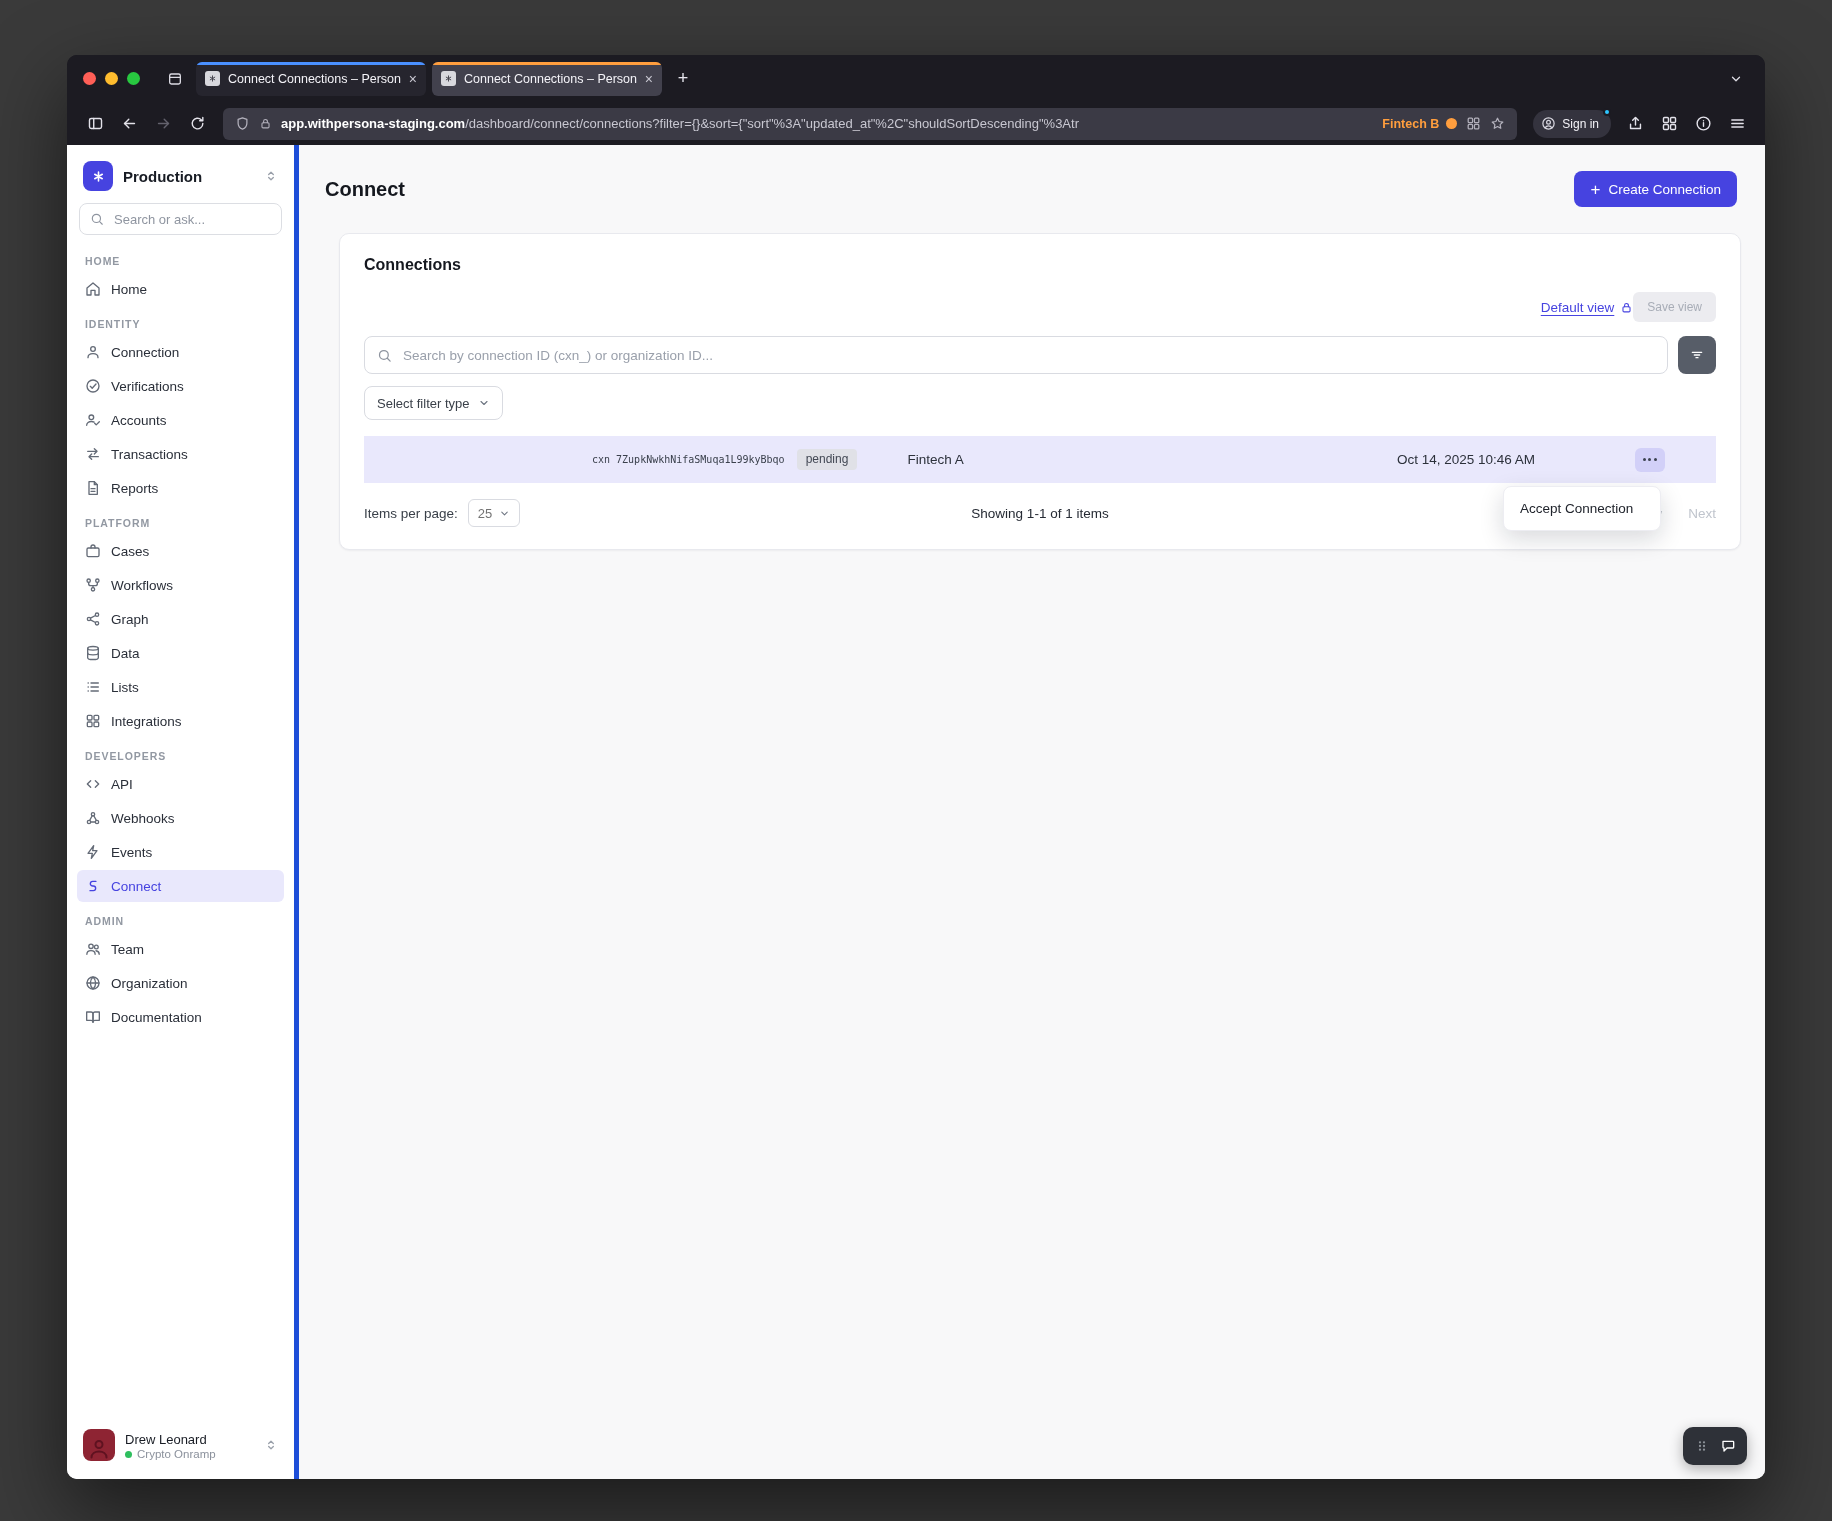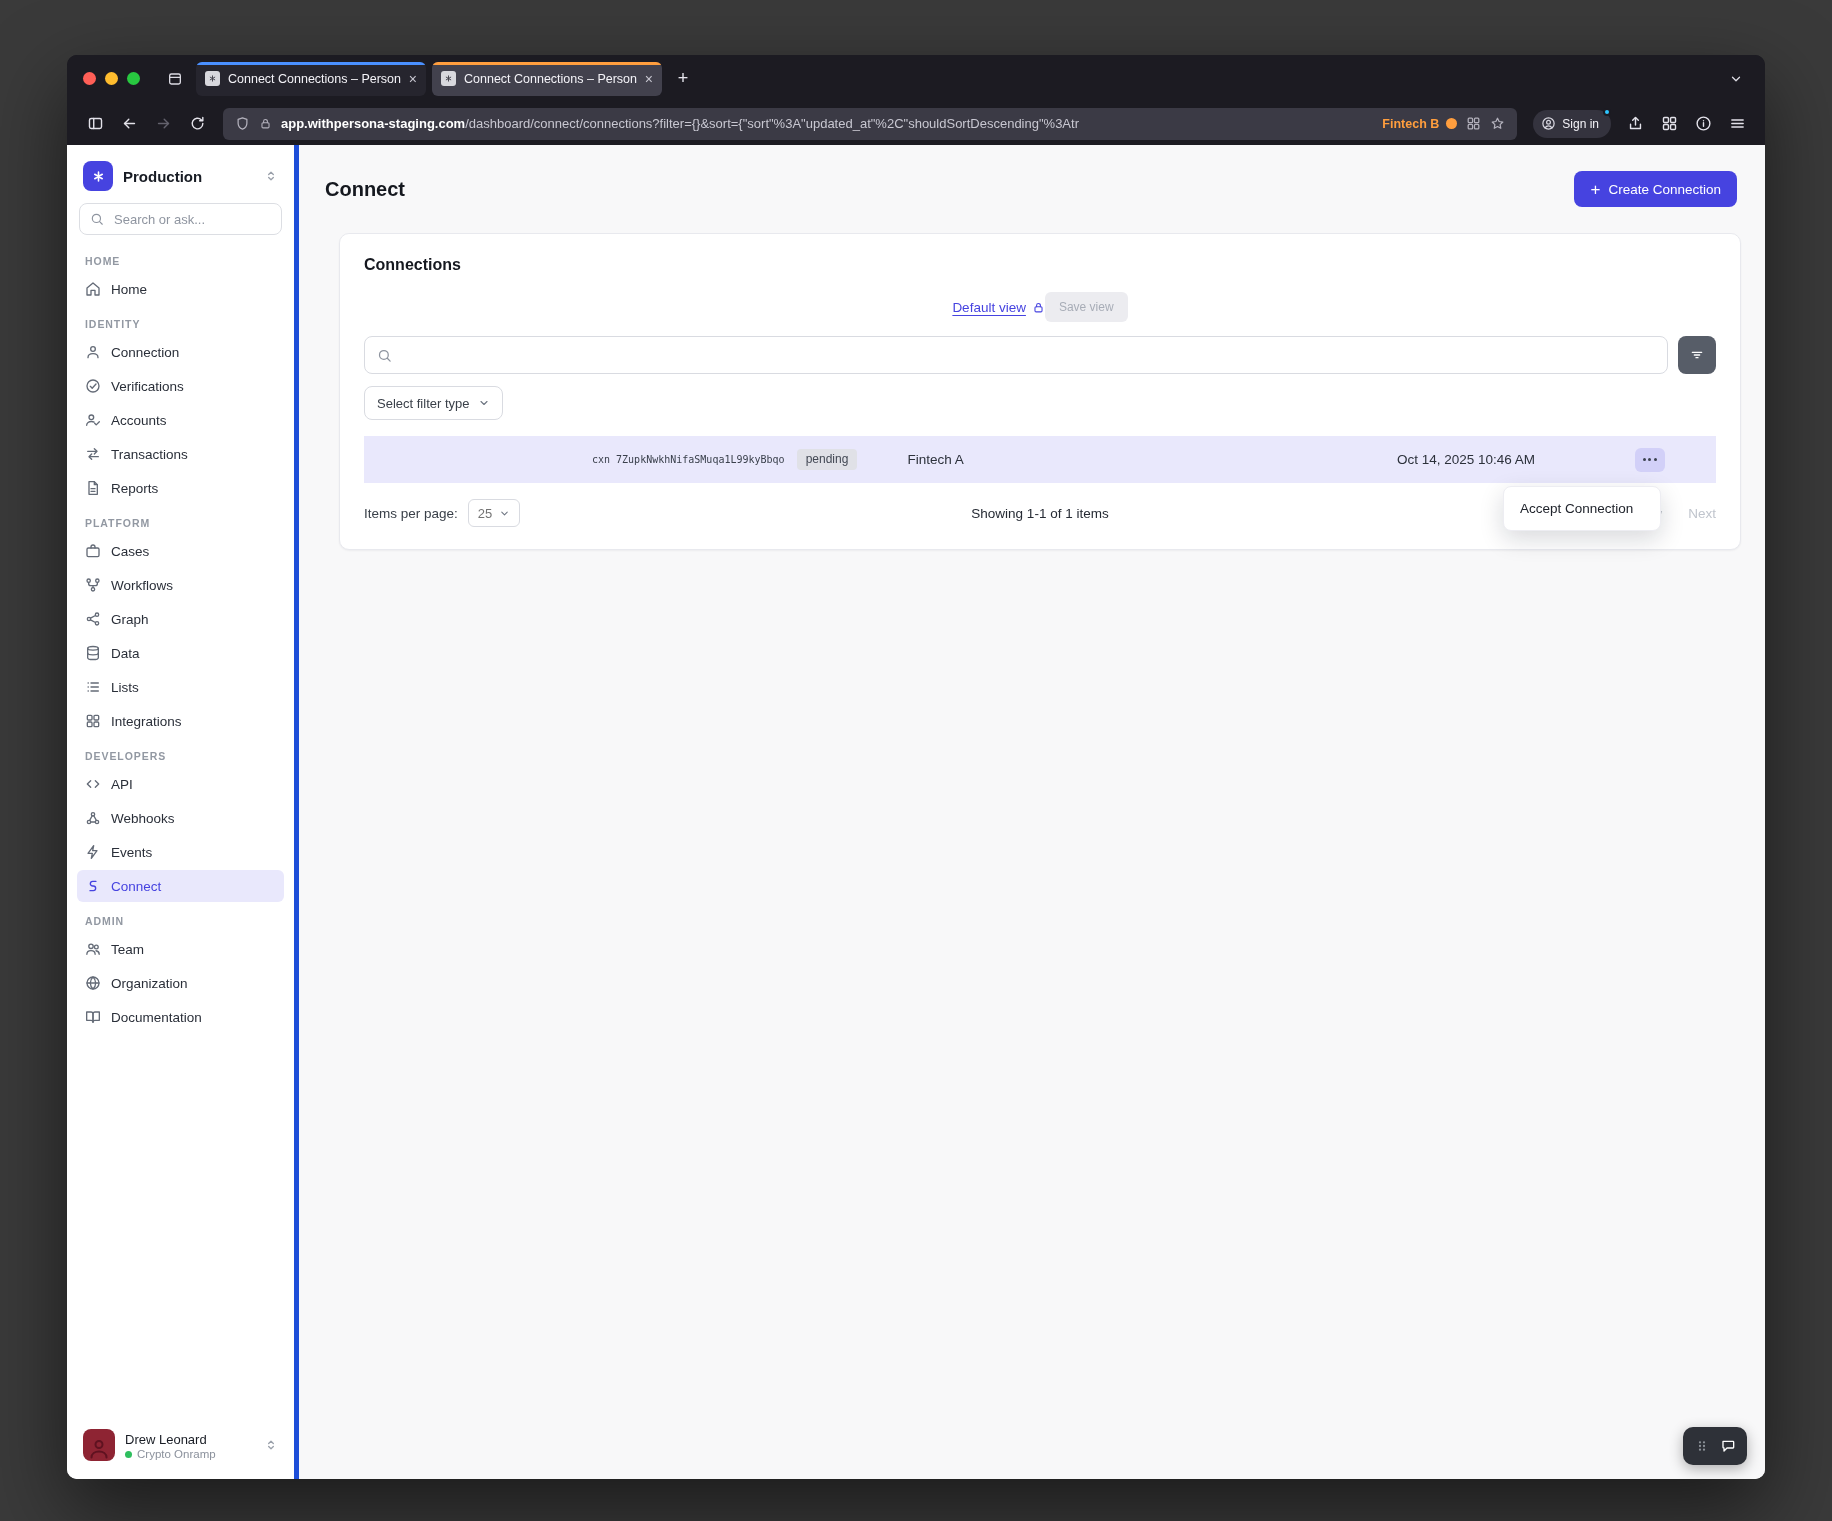--- a/index.html
+++ b/index.html
@@ -93,21 +93,21 @@
   .main { flex: 1; min-width: 0; background: #f8f8f9; display: flex; flex-direction: column; }
   .page-header { display: flex; align-items: center; justify-content: space-between; padding: 26px 28px 8px 26px; }
   .page-header h1 { margin: 0; font-size: 20px; font-weight: 700; color: #15181f; }
   .btn-primary { height: 36px; border: none; border-radius: 8px; background: #4643e0; color: #fff;
     font-size: 13.5px; font-weight: 500; display: flex; align-items: center; gap: 8px; padding: 0 16px; font-family: inherit; }
   .btn-primary .plus { font-size: 17px; line-height: 1; font-weight: 400; }
 
   .card { background: #fff; border: 1px solid #e8e9ee; border-radius: 10px; margin: 18px 24px 0 40px;
     padding: 22px 24px 20px; box-shadow: 0 1px 2px rgba(16,24,40,.05); position: relative; }
   .card h2 { margin: 0 0 18px; font-size: 16px; font-weight: 700; color: #15181f; }
-  .view-row { display: flex; align-items: center; justify-content: center; margin-bottom: 14px; }
+  .view-row { display: flex; align-items: center; justify-content: flex-end; margin-bottom: 14px; }
   .view-link { display: flex; align-items: center; gap: 6px; color: #4643e0; font-size: 13.5px; font-weight: 500; text-decoration: none; }
   .view-link .vl { text-decoration: underline; text-underline-offset: 3px; }
   .view-link svg { width: 13px; height: 13px; }
   .btn-muted { border: none; border-radius: 6px; background: #ececf0; color: #a8adb7;
     font-size: 12px; font-weight: 500; padding: 8px 14px; font-family: inherit; }
 
   .search-row { display: flex; gap: 10px; margin-bottom: 12px; }
   .table-search { flex: 1; height: 38px; border: 1px solid #d9dbe1; border-radius: 8px; background: #fff;
     display: flex; align-items: center; gap: 9px; padding: 0 12px; }
   .table-search svg { width: 15px; height: 15px; color: #8d939e; flex: none; }
@@ -619,20 +619,21 @@
               </svg>
           </a>
           <button class="btn-muted">Save view</button>
         </div>
 
         <div class="search-row">
           <label class="table-search">
             <svg>
                 <use href="#i-search"></use>
               </svg>
+            <input placeholder="Search by connection ID (cxn_) or organization ID..." style="">
           </label>
           <button class="filter-btn">
               <svg>
                 <use href="#i-filter"></use>
               </svg>
             </button>
         </div>
 
         <button class="select-btn">
           <span>Select filter type</span>

